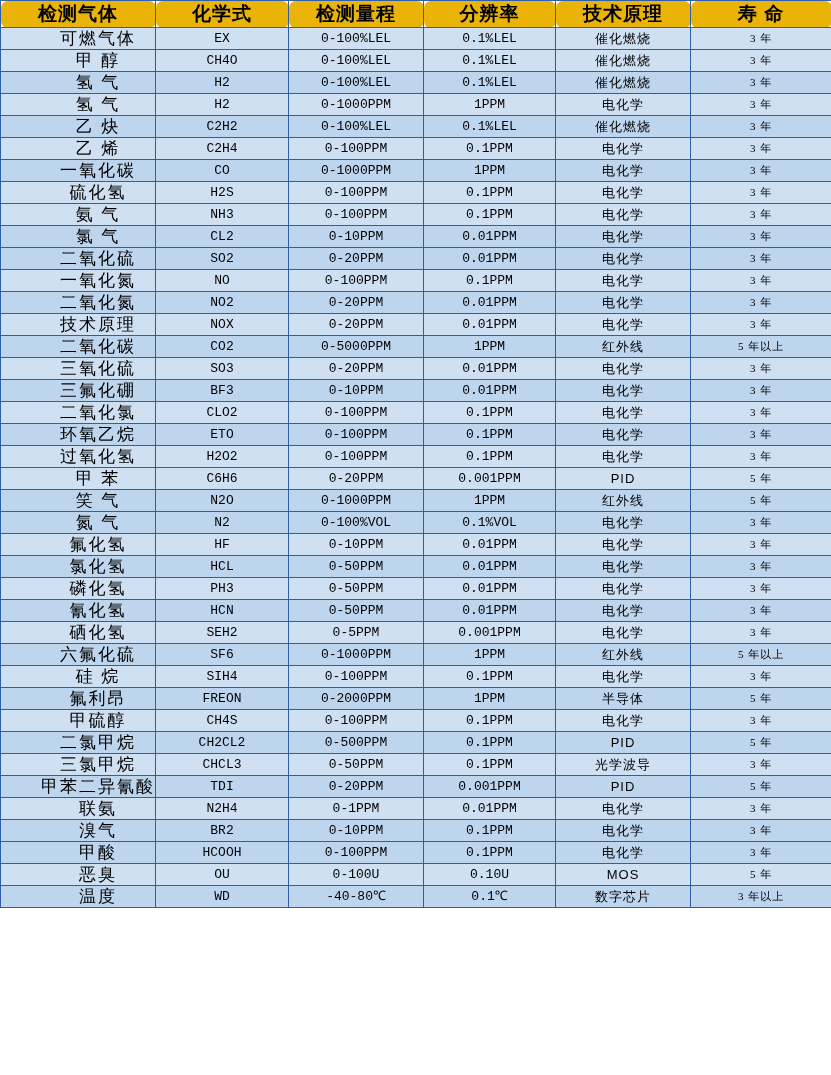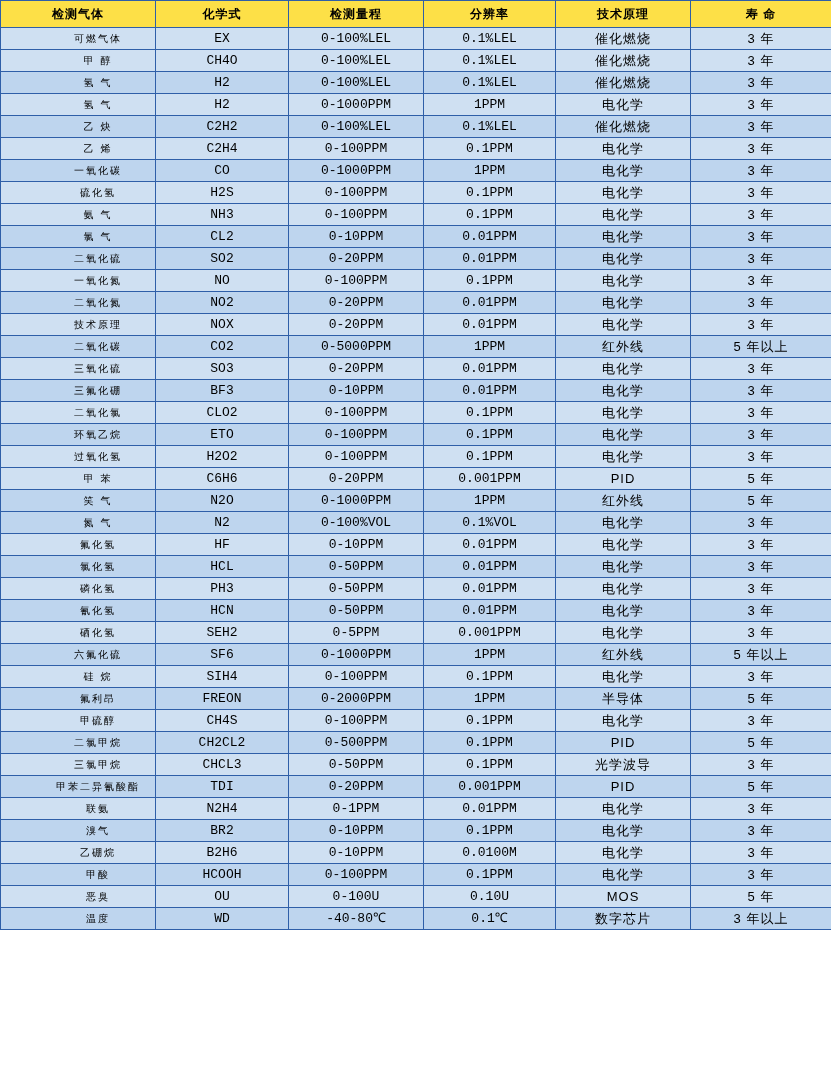--- a/index.html
+++ b/index.html
@@ -21,52 +21,54 @@
     text-align: center;
     vertical-align: middle;
     color: #000000;
     padding: 0;
     height: 21px;
     line-height: 21px;
     overflow: hidden;
     white-space: nowrap;
   }
   #gas-table thead th {
-    background: #fde047;
-    font-size: 12px;
+    background: #eab308;
+    font-size: 19px;
     font-weight: bold;
     height: 26px;
     line-height: 26px;
     letter-spacing: 1px;
+    border-radius: 7px;
   }
   #gas-table tbody tr.row-a td {
     background: #cfe0f2;
   }
   #gas-table tbody tr.row-b td {
     background: #bed5ee;
   }
   #gas-table tbody td.c-name {
-    font-size: 10px;
+    font-size: 17px;
     letter-spacing: 2px;
     padding-left: 40px;
   }
   #gas-table tbody td.c-formula,
   #gas-table tbody td.c-range,
   #gas-table tbody td.c-res {
     font-size: 13px;
     font-family: "Liberation Mono", "DejaVu Sans Mono", monospace;
     letter-spacing: 0px;
   }
   #gas-table tbody td.c-principle {
     font-size: 13px;
     letter-spacing: 1px;
   }
   #gas-table tbody td.c-life {
-    font-size: 13px;
+    font-size: 11px;
     letter-spacing: 1px;
+    font-family: Liberation Serif, serif;
   }
   col.w-name { width: 155px; }
   col.w-formula { width: 133px; }
   col.w-range { width: 135px; }
   col.w-res { width: 132px; }
   col.w-principle { width: 135px; }
   col.w-life { width: 141px; }
 </style>
 </head>
 <body>
@@ -380,28 +382,20 @@
         <td class="c-life">3 年</td>
       </tr>
       <tr class="row-b">
         <td class="c-name">溴气</td>
         <td class="c-formula">BR2</td>
         <td class="c-range">0-10PPM</td>
         <td class="c-res">0.1PPM</td>
         <td class="c-principle">电化学</td>
         <td class="c-life">3 年</td>
       </tr>
-      <tr class="row-a">
-        <td class="c-name">乙硼烷</td>
-        <td class="c-formula">B2H6</td>
-        <td class="c-range">0-10PPM</td>
-        <td class="c-res">0.0100M</td>
-        <td class="c-principle">电化学</td>
-        <td class="c-life">3 年</td>
-      </tr>
       <tr class="row-b">
         <td class="c-name">甲酸</td>
         <td class="c-formula">HCOOH</td>
         <td class="c-range">0-100PPM</td>
         <td class="c-res">0.1PPM</td>
         <td class="c-principle">电化学</td>
         <td class="c-life">3 年</td>
       </tr>
       <tr class="row-a">
         <td class="c-name">恶臭</td>

